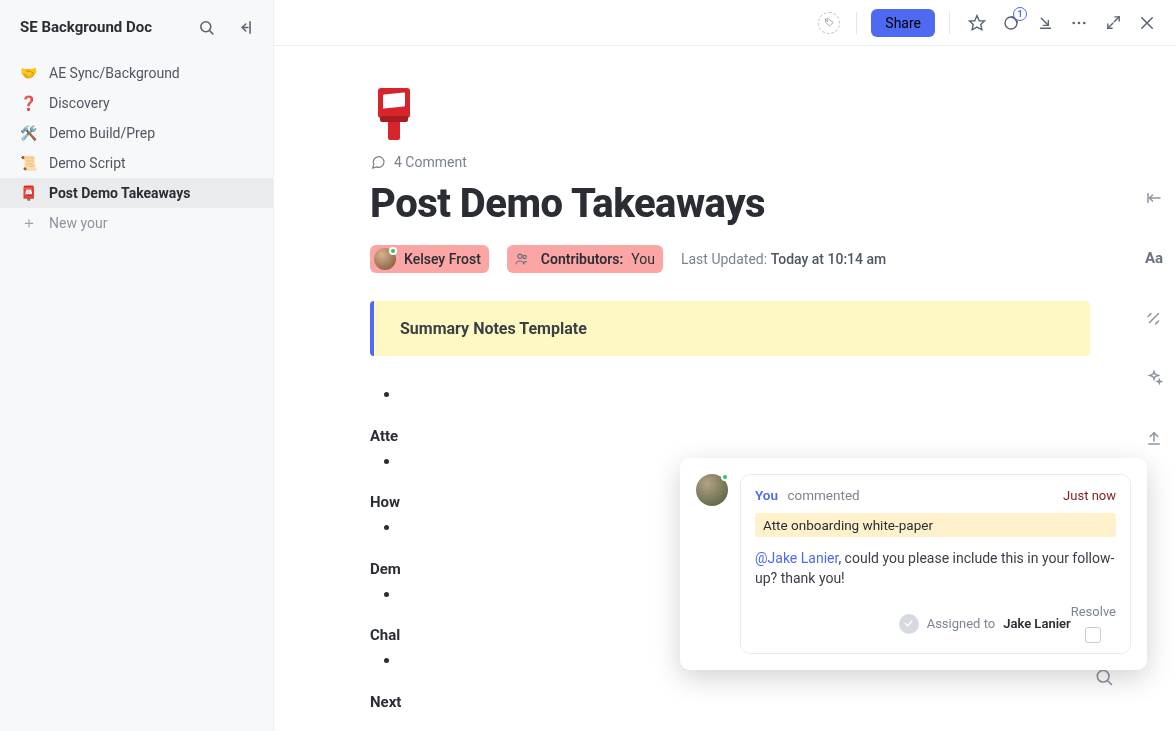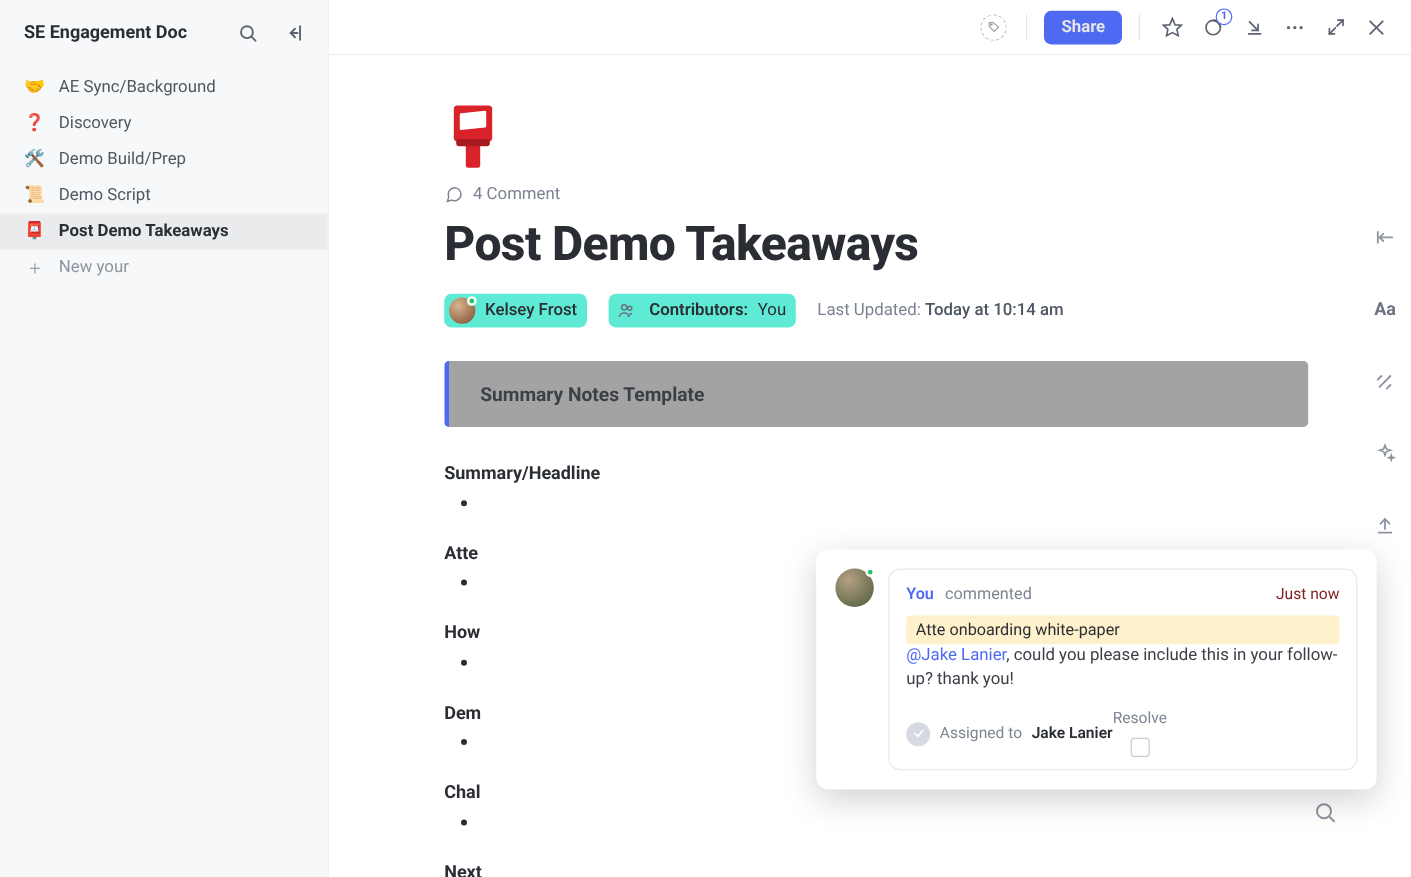--- a/index.html
+++ b/index.html
@@ -17,64 +17,64 @@
   .nav { padding-top: 8px; }
   .nav-item { display: flex; align-items: center; gap: 11px; padding: 7px 20px; font-size: 14px; color: #4f5762; cursor: pointer; }
   .nav-item.active { background: #e9ebed; font-weight: 700; color: #2a2e34; }
   .nav-emoji { width: 18px; text-align: center; font-size: 14px; line-height: 1; flex: 0 0 18px; }
   .nav-plus { color: #99a1ac; font-size: 16px; line-height: 1; }
 
   
   .main { flex: 1; display: flex; flex-direction: column; height: 100%; position: relative; }
 
   .topbar { height: 46px; border-bottom: 1px solid #eceef1; display: flex; align-items: center; justify-content: flex-end; padding: 0 16px; gap: 8px; }
-  .topbar .share-btn { background: #4f6af2; color: #e5e5e5; border: none; border-radius: 6px; padding: 6px 14px; font-size: 14px; font-weight: 700; cursor: pointer; }
+  .topbar .share-btn { background: #4f6af2; color: #000000; border: none; border-radius: 6px; padding: 6px 14px; font-size: 14px; font-weight: 400; cursor: pointer; }
   .topbar .divider { width: 1px; height: 22px; background: #e3e6ea; margin: 0 6px; }
   .icon-btn { width: 26px; height: 26px; display: flex; align-items: center; justify-content: center; border-radius: 6px; cursor: pointer; color: #5b6370; position: relative; }
   .notif-badge { position: absolute; top: -3px; right: -3px; background: #fff; border: 1px solid #4f6af2; color: #4f6af2; font-size: 9px; font-weight: 700; min-width: 14px; height: 14px; line-height: 12px; text-align: center; border-radius: 7px; padding: 0 2px; }
 
   .dashed-circle { width: 22px; height: 22px; border: 1px dashed #c4c8cf; border-radius: 50%; display: flex; align-items: center; justify-content: center; color: #9aa2ae; }
 
   .content { flex: 1; overflow: auto; padding: 40px 0 80px 0; position: relative; }
   .doc { width: 720px; margin-left: 96px; position: relative; }
 
   .doc-emoji { width: 48px; height: 56px; display: flex; align-items: center; justify-content: center; margin-bottom: 12px; }
   .doc-emoji svg { width: 48px; height: 56px; }
 
   .comment-count { display: flex; align-items: center; gap: 8px; color: #7b8290; font-size: 14px; margin-bottom: 10px; }
   .doc-title { font-size: 40px; font-weight: 800; letter-spacing: -.5px; margin-bottom: 18px; }
 
   .meta-row { display: flex; align-items: center; gap: 18px; flex-wrap: wrap; font-size: 14px; margin-bottom: 28px; }
-  .author-chip, .contrib-chip { display: flex; align-items: center; gap: 8px; background: #5eead4; border-radius: 6px; padding: 3px 8px 3px 4px; }
+  .author-chip, .contrib-chip { display: flex; align-items: center; gap: 8px; background: #fca5a5; border-radius: 6px; padding: 3px 8px 3px 4px; }
   .avatar-small { width: 22px; height: 22px; border-radius: 50%; background: radial-gradient(circle at 35% 30%, #d8b28e, #7a4e2d); position: relative; }
   .avatar-small .dot, .avatar-large .dot { position: absolute; top: -1px; right: -1px; width: 8px; height: 8px; background: #28c466; border: 2px solid #fff; border-radius: 50%; }
   .contrib-icon { width: 22px; height: 22px; display: flex; align-items: center; justify-content: center; color: #6a7280; }
   .meta-updated .label { color: #7b8290; }
   .meta-updated .value { color: #4f5762; font-weight: 500; }
 
-  .callout { background: #a3a3a3; border-left: 4px solid #4f6af2; border-radius: 4px; padding: 18px 26px; font-size: 16px; font-weight: 700; color: #3a3f48; margin-bottom: 28px; }
+  .callout { background: #fef9c3; border-left: 4px solid #4f6af2; border-radius: 4px; padding: 18px 26px; font-size: 16px; font-weight: 700; color: #3a3f48; margin-bottom: 28px; }
 
   .body { font-size: 15px; line-height: 1.45; }
   .body h4 { font-size: 15px; font-weight: 700; margin-top: 20px; margin-bottom: 2px; }
   .body ul { list-style: disc; padding-left: 30px; }
   .body li { min-height: 18px; margin: 3px 0; }
 
   
   .popover { position: absolute; left: 406px; top: 412px; width: 467px; background: #fff; border-radius: 10px; box-shadow: 0 8px 28px rgba(0,0,0,.18); overflow: hidden; }
   .popover-inner { padding: 16px; display: flex; gap: 12px; }
   .avatar-large { width: 32px; height: 32px; border-radius: 50%; background: radial-gradient(circle at 35% 30%, #b5a184, #4a5a3a); flex: 0 0 32px; position: relative; }
   .comment-card { flex: 1; border: 1px solid #e6e9ee; border-radius: 10px; padding: 12px 14px 10px 14px; position: relative; }
   .comment-head { display: flex; justify-content: space-between; align-items: baseline; font-size: 13.5px; }
   .comment-head .who { color: #4f6af2; font-weight: 600; }
   .comment-head .verb { color: #7d8591; margin-left: 3px; font-weight: 400; }
   .comment-head .when { color: #7f1d1d; font-size: 13px; }
   .quote { background: #fff1cc; font-size: 13.5px; padding: 4px 8px; border-radius: 3px; margin-top: 10px; }
-  .comment-body { font-size: 14px; color: #3b4048; line-height: 1.4; }
+  .comment-body { font-size: 14px; color: #3b4048; margin-top: 12px; line-height: 1.4; }
   .mention { color: #4f6af2; }
-  .comment-foot { display: flex; align-items: center; justify-content: flex-start; margin-top: 14px; padding-top: 2px; font-size: 13px; color: #7d8591; }
+  .comment-foot { display: flex; align-items: center; justify-content: flex-end; margin-top: 14px; padding-top: 2px; font-size: 13px; color: #7d8591; }
   .assigned-left { display: flex; align-items: center; gap: 8px; }
   .check-circle { width: 20px; height: 20px; border-radius: 50%; background: #d6dae0; display: flex; align-items: center; justify-content: center; color: #fff; }
   .assignee { color: #2a2e34; font-weight: 600; }
   .resolve-right { display: flex; align-items: center; gap: 8px; flex-direction: column; }
   .resolve-box { width: 16px; height: 16px; border: 1px solid #c7ccd4; border-radius: 3px; }
   .popover-input { border-top: 1px solid #edf0f3; padding: 10px 16px; display: flex; align-items: center; gap: 10px; }
   .popover-input input { flex: 1; border: none; outline: none; font-size: 14px; color: #2a2e34; }
   .popover-input input::placeholder { color: #9399a4; }
   .bubble-send { color: #c6cbd3; }
 
@@ -85,21 +85,21 @@
 
   .search-bottom { position: absolute; right: 62px; bottom: 40px; color: #8d94a0; cursor: pointer; }
 </style>
 </head>
 <body>
 
 <div class="app">
 
   <aside class="sidebar">
     <div class="sidebar-header">
-      <div class="sidebar-title">SE Engagement Doc</div>
+      <div class="sidebar-title">SE Background Doc</div>
       <div class="sidebar-header-icons">
         <span class="icon-btn">
           <svg width="17" height="17" viewBox="0 0 24 24" fill="none" stroke="currentColor" stroke-width="2.2" stroke-linecap="round">
               <circle cx="11" cy="11" r="7"></circle>
               <line x1="21" y1="21" x2="16.5" y2="16.5"></line>
             </svg>
         </span>
         <span class="icon-btn">
           <svg width="17" height="17" viewBox="0 0 24 24" fill="none" stroke="currentColor" stroke-width="2.2" stroke-linecap="round">
               <line x1="17" y1="4" x2="17" y2="20"></line>
@@ -236,21 +236,20 @@
           </div>
           <div class="meta-updated">
             <span class="label">Last Updated:</span>
             <span class="value">Today at 10:14 am</span>
           </div>
         </div>
 
         <div class="callout">Summary Notes Template</div>
 
         <div class="body">
-          <h4>Summary/Headline</h4>
           <ul>
               <li></li>
             </ul>
 
           <h4>Atte</h4>
           <ul>
               <li></li>
             </ul>
 
           <h4>How</h4>

